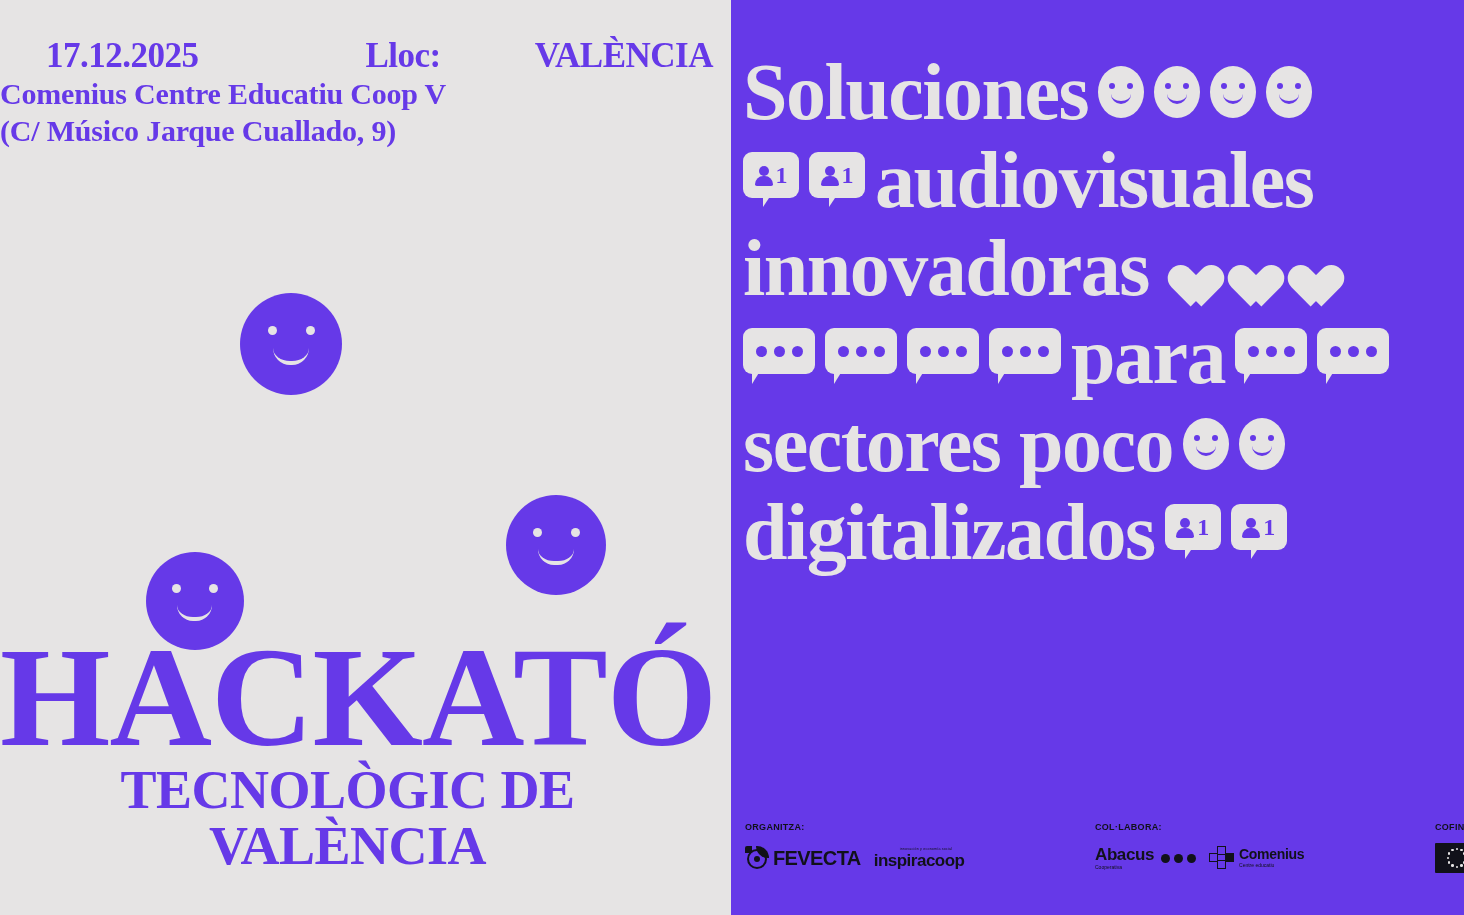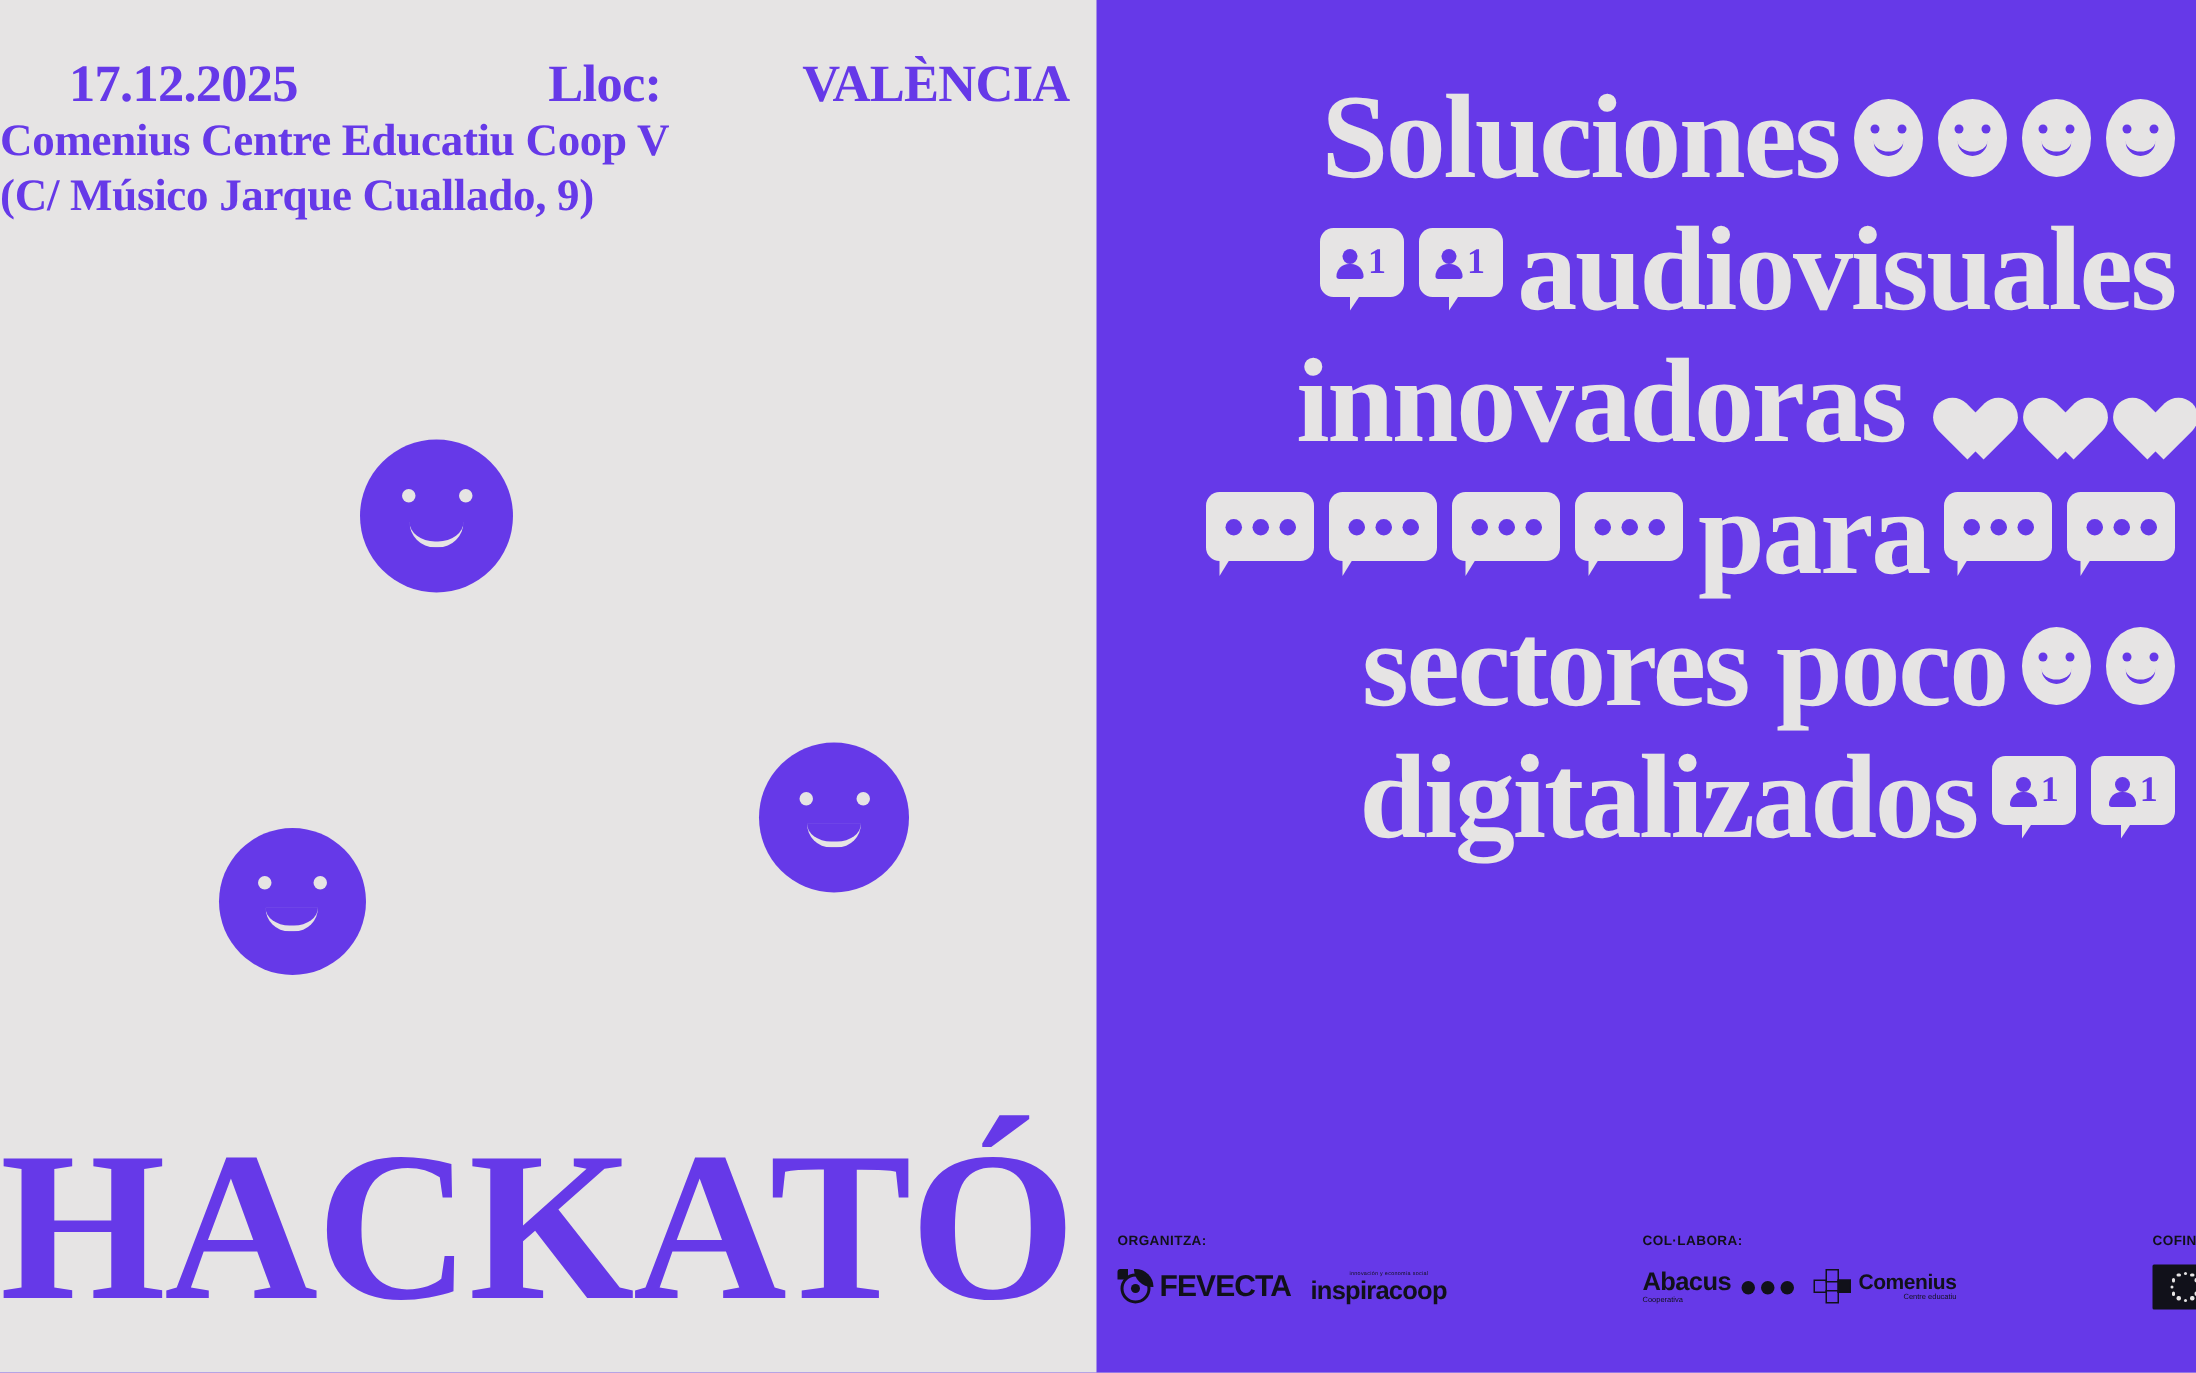--- a/index.html
+++ b/index.html
@@ -115,21 +115,21 @@
     overflow:hidden;
   }
   .headline {
     position:absolute;
     left:0; right:0; top:48px;
     padding:0 14px 0 12px;
   }
   .hl-line {
     display:flex;
     align-items:center;
-    justify-content:flex-end;
+    justify-content:flex-start;
     gap:10px;
     height:88px;
   }
   .hl-text {
     font-family:"Liberation Serif", serif;
     font-weight:700;
     font-size:80px;
     line-height:1;
     color:#E6E4E4;
     letter-spacing:-1.5px;
@@ -370,20 +370,21 @@
       <span class="mouth"></span>
     </div>
     <div class="smiley" id="smiley-c">
       <span class="eye l"></span>
       <span class="eye r"></span>
       <span class="mouth"></span>
     </div>
 
     <div class="title-block">
       <span class="title-main">HACKATÓ</span>
+      <span class="title-sub">TECNOLÒGIC DE VALÈNCIA</span>
     </div>
   </section>
 
   <section class="right-panel">
 
     <div class="headline">
 
       <div class="hl-line">
         <span class="hl-text">Soluciones</span>
         <span class="ico face-ico">
@@ -569,21 +570,21 @@
               </span>
           </div>
 
           <div class="logo">
             <span class="comenius-mark">
               <span class="cm1"></span>
                 <span class="cm2"></span>
                 <span class="cm3"></span>
                 <span class="cm4"></span>
             </span>
-            <span style="display:flex;flex-direction:column;align-items:flex-end;">
+            <span style="display:flex;flex-direction:column;">
               <span class="logo-txt comenius-word">Comenius</span>
               <span class="logo-sub">Centre educatiu</span>
             </span>
           </div>
         </div>
       </div>
 
       <div class="footer-group fg-cofinancen">
         <div class="fg-label">COFINANCEN:</div>
         <div class="fg-logos">

